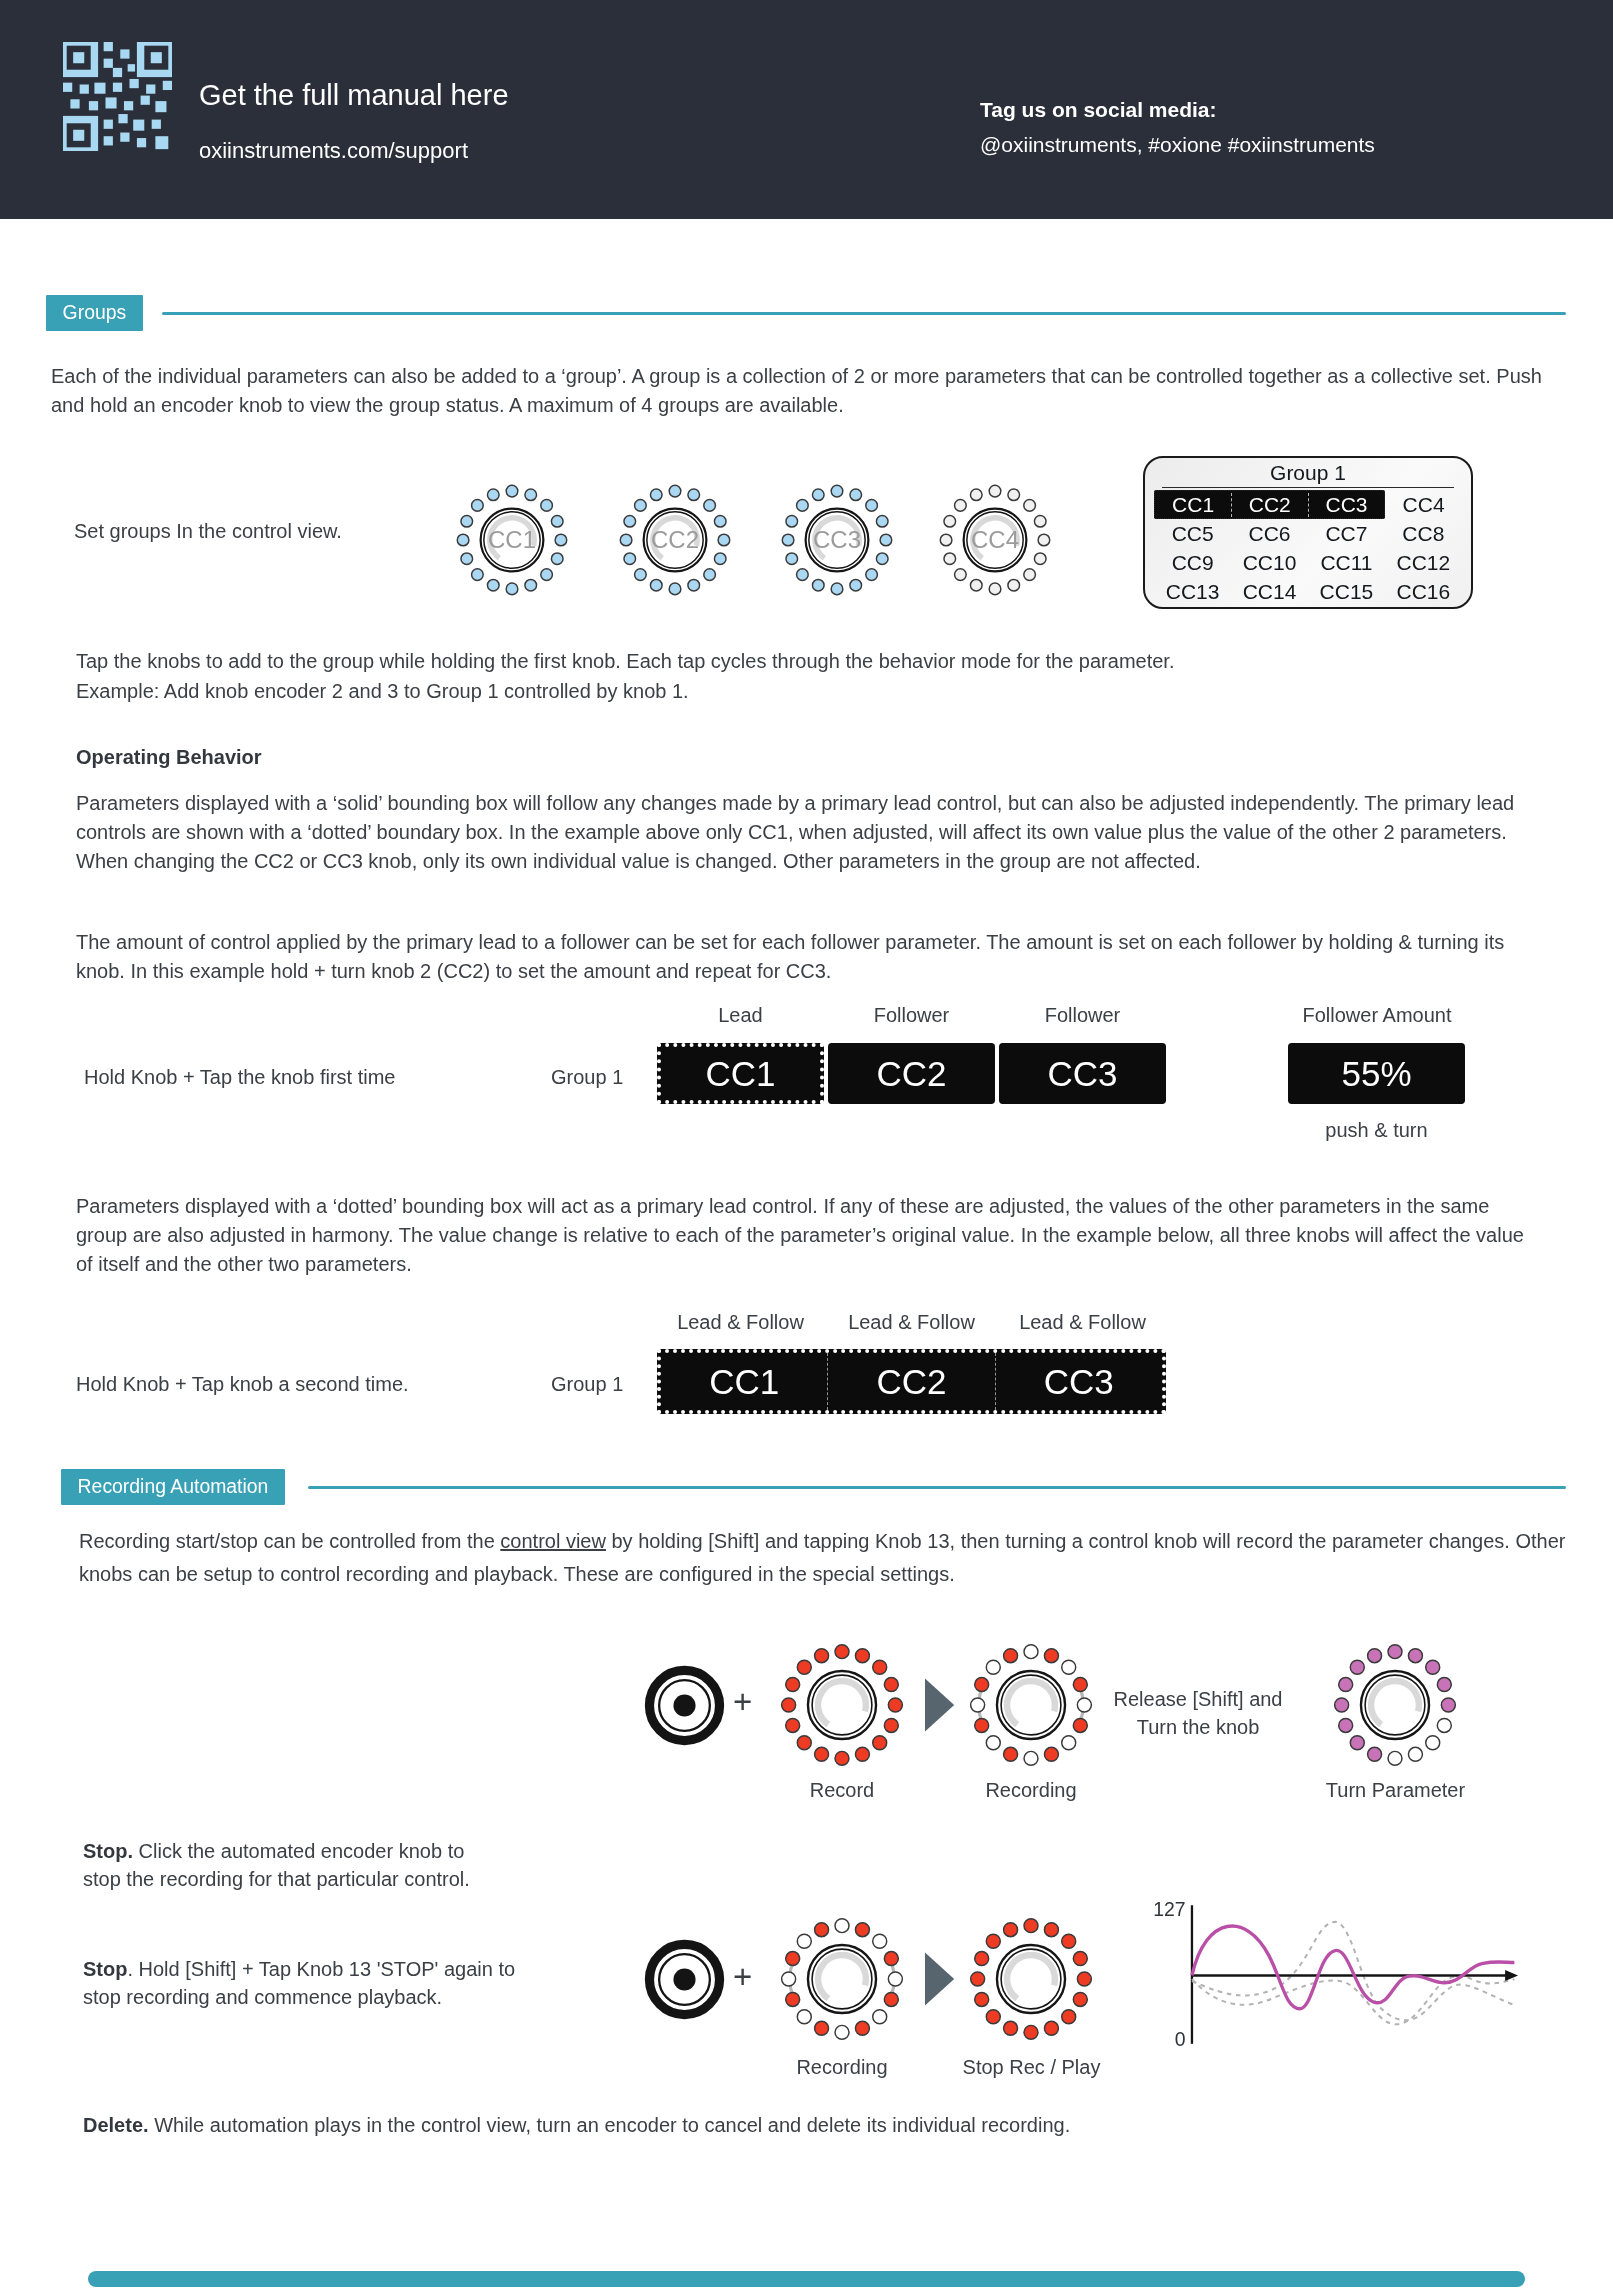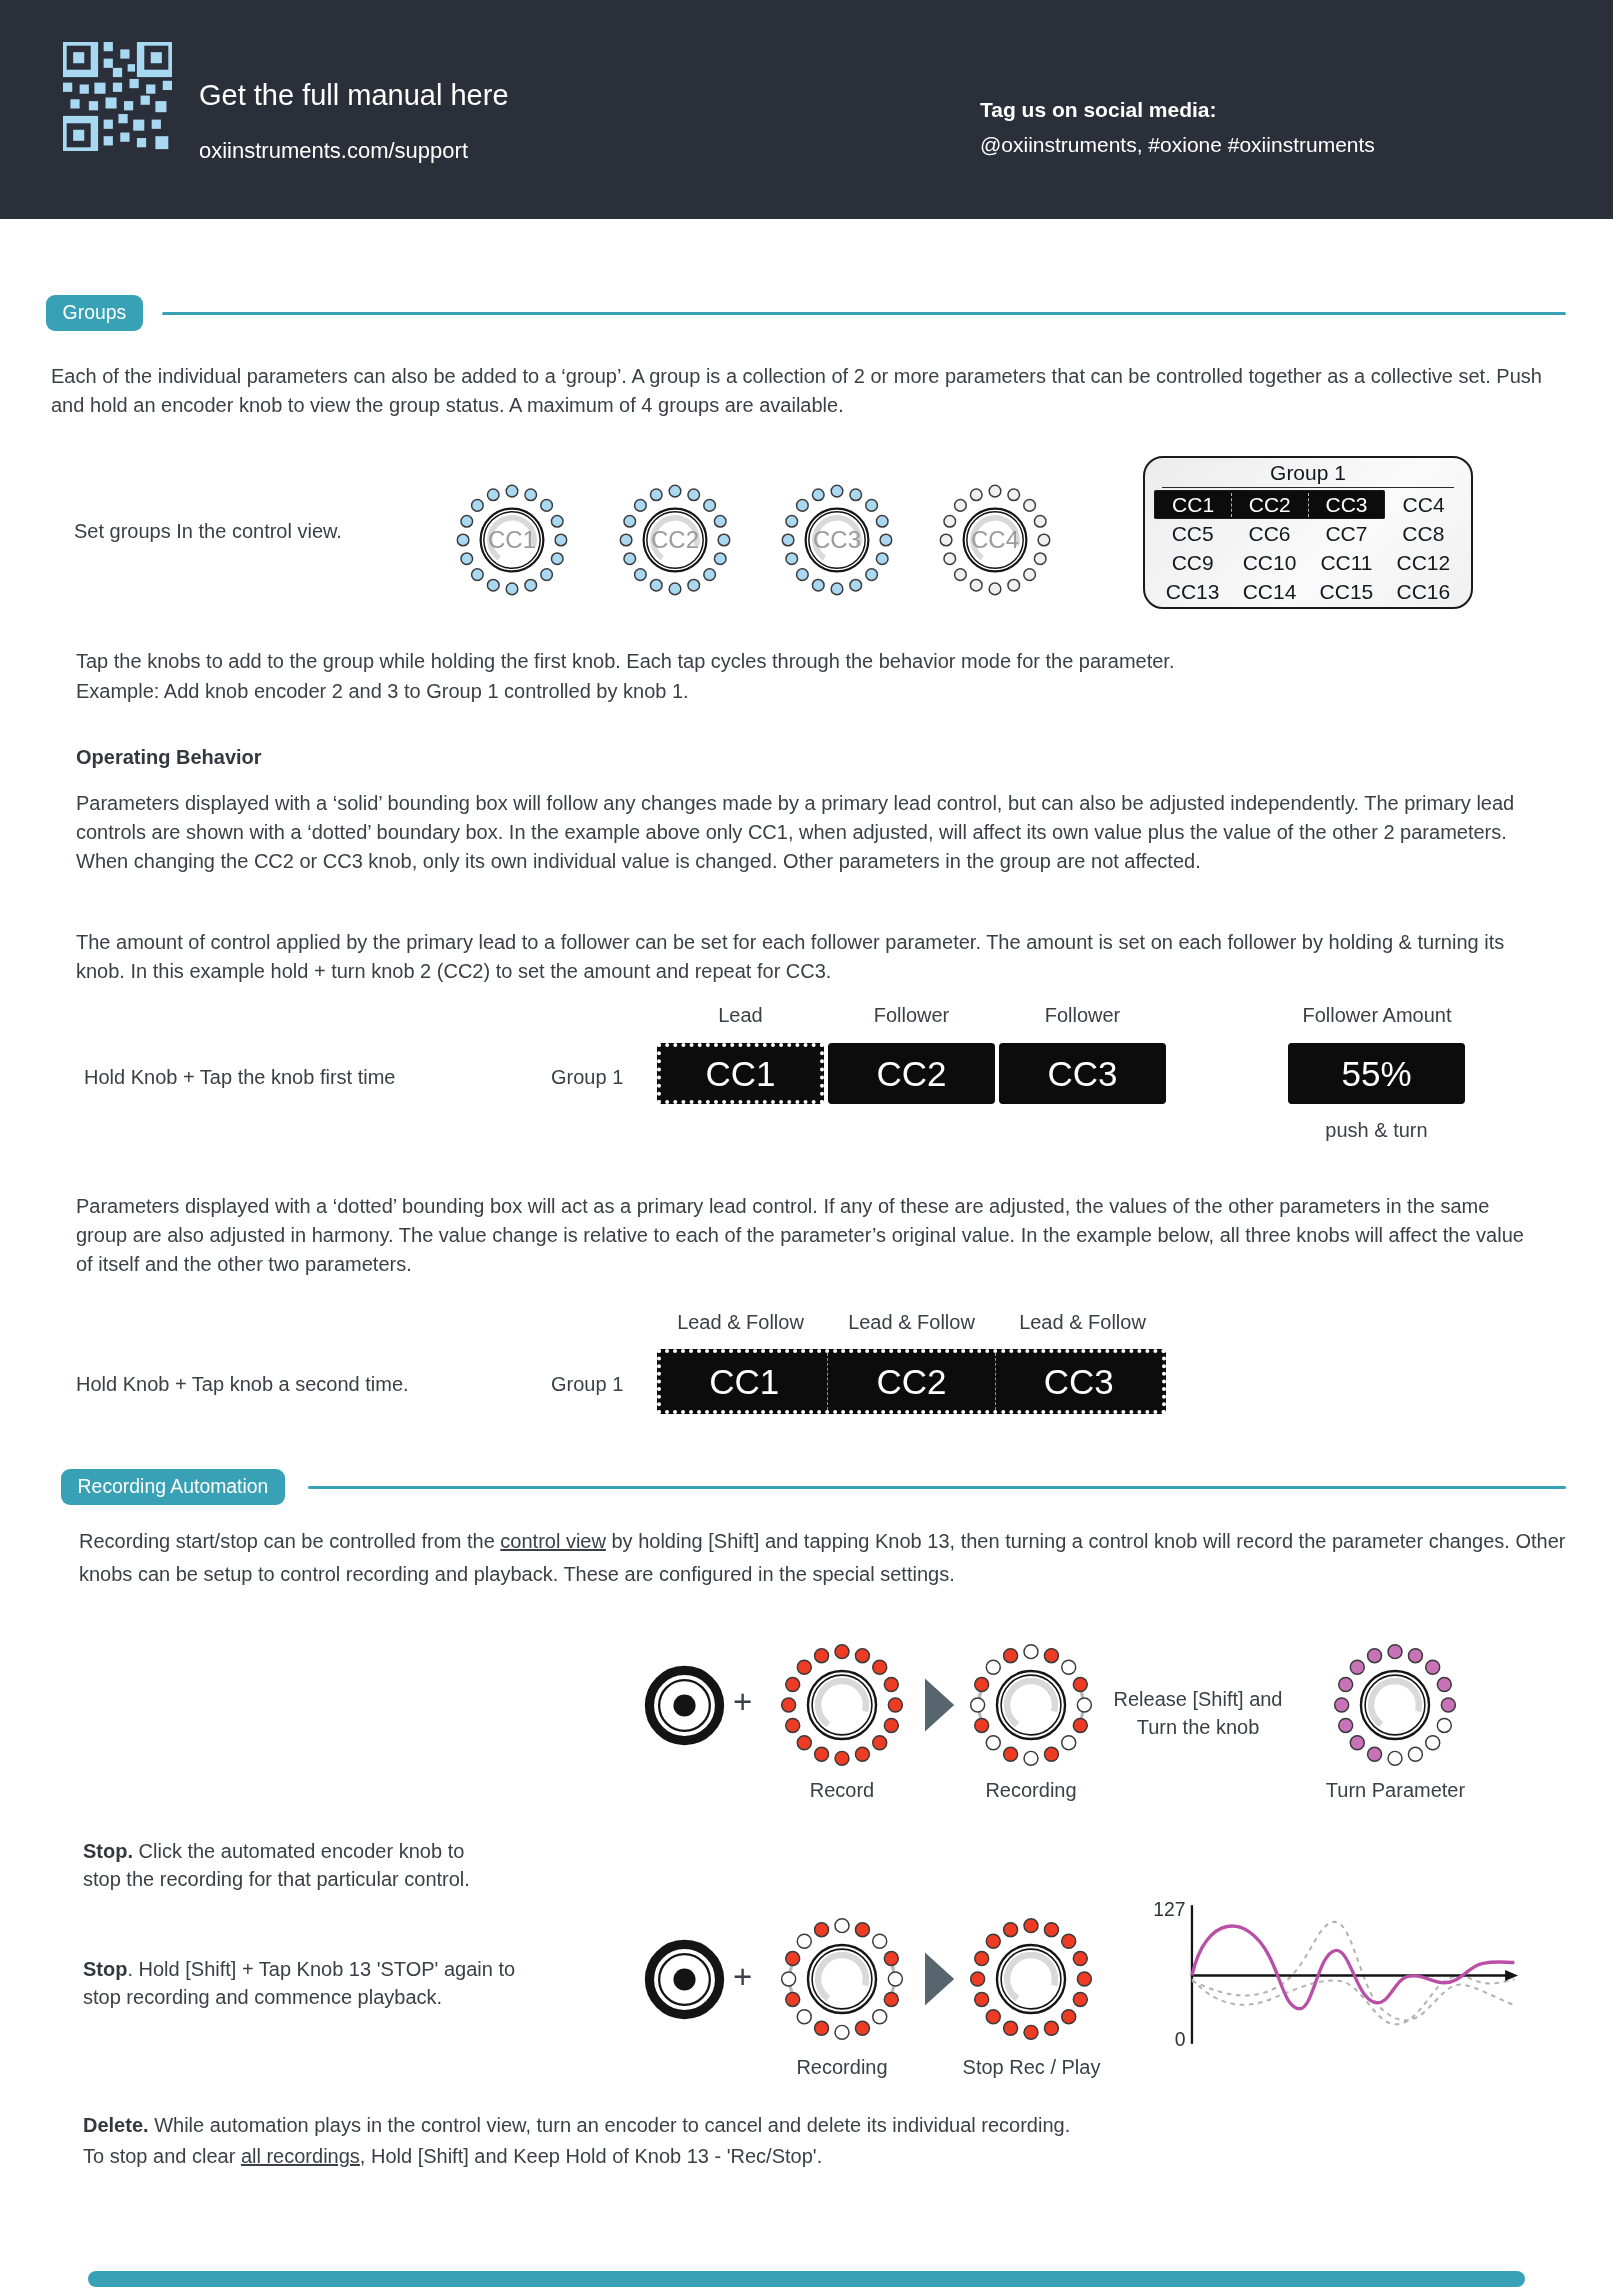--- a/index.html
+++ b/index.html
@@ -7,21 +7,21 @@
         font-family:"Liberation Sans","DejaVu Sans",sans-serif;color:#3b4046;}
   .abs{position:absolute;}
   
   .header{position:absolute;left:0;top:0;width:1613px;height:219px;background:var(--header_bg);}
   .hd-title{position:absolute;left:199px;top:79px;font-size:29px;color:#fff;font-weight:400;}
   .hd-url{position:absolute;left:199px;top:138px;font-size:22px;color:#fff;}
   .hd-soc1{position:absolute;left:980px;top:98px;font-size:21px;color:#fff;font-weight:bold;}
   .hd-soc2{position:absolute;left:980px;top:133px;font-size:21px;color:#fff;}
   
   .pill{position:absolute;background:var(--teal);color:#fff;font-size:19.4px;
-        padding:5.5px 16.6px 7.4px 16.6px;border-radius:9px;text-align:center;}
+        padding:5.5px 16.6px 7.4px 16.6px;border-radius:1px;text-align:center;}
   .secline{position:absolute;height:2.8px;background:var(--teal);border-radius:1.8px;}
   
   .para{position:absolute;font-size:20px;line-height:29px;}
   .bold{font-weight:bold;color:#33383f;}
   .u{text-decoration:underline;}
   
   .gpanel{position:absolute;left:1143px;top:456px;width:330px;height:153px;
           background:linear-gradient(135deg,#ececec 0%,#fafafa 60%,#f0f0f0 100%);
           border:2.3px solid #1a1a1a;border-radius:20px;box-sizing:border-box;}
   .gpanel .gtitle{text-align:center;font-size:21px;color:#15181c;margin-top:2.8px;}
@@ -453,18 +453,17 @@
     <line x1="53" y1="12" x2="53" y2="162" stroke="#141414" stroke-width="2.5"></line>
     <path d="M53,92 C 80,122 112,126 142,112 C 172,100 200,88 220,96 C 240,106 250,134 268,140 C 290,146 304,118 318,102 C 330,88 342,86 356,92 C 372,100 388,96 402,92" fill="none" stroke="#b3b3b3" stroke-width="2.2" stroke-dasharray="5 5"></path>
     <path d="M53,94 C 92,112 120,116 150,98 C 182,74 188,30 208,30 C 226,30 236,100 256,122 C 272,138 288,142 304,128 C 320,114 330,96 346,98 C 362,100 380,112 402,120" fill="none" stroke="#b3b3b3" stroke-width="2.2" stroke-dasharray="5 5"></path>
     <line x1="53" y1="88" x2="394" y2="88" stroke="#141414" stroke-width="2.6"></line>
     <polygon points="406,88 392,82 392,94" fill="#141414"></polygon>
     <path d="M53,88 C 68,22 112,20 136,66 C 150,92 154,124 170,124 C 184,124 190,64 208,61 C 224,58 230,110 250,117 C 266,122 272,94 284,90 C 300,84 312,96 326,96 C 344,96 352,78 368,75 C 382,72 392,74 402,74" fill="none" style="stroke:var(--magenta)" stroke-width="3.6"></path>
   </svg>
 
   <div class="para" style="left:83px;top:2110px;width:1495px;line-height:31px">
     <div><span class="bold">Delete.</span><span> While automation plays in the control view, turn an encoder to cancel and delete its individual recording.</span></div>
-    <div><span>To stop and clear </span><span class="u">all recordings</span><span>, Hold [Shift] and Keep Hold of Knob 13 - 'Rec/Stop'.</span></div>
   </div>
 
   <div class="footerbar"></div>
 </div>
 
 
 </body></html>

